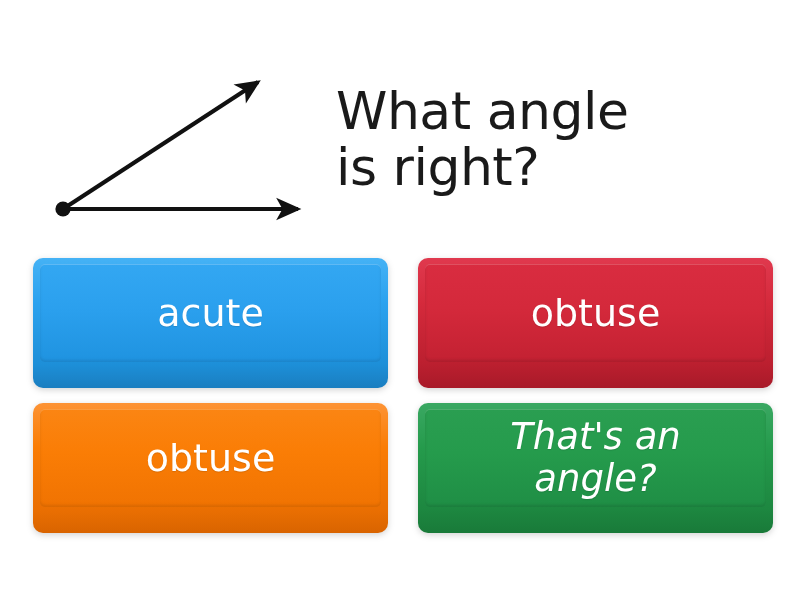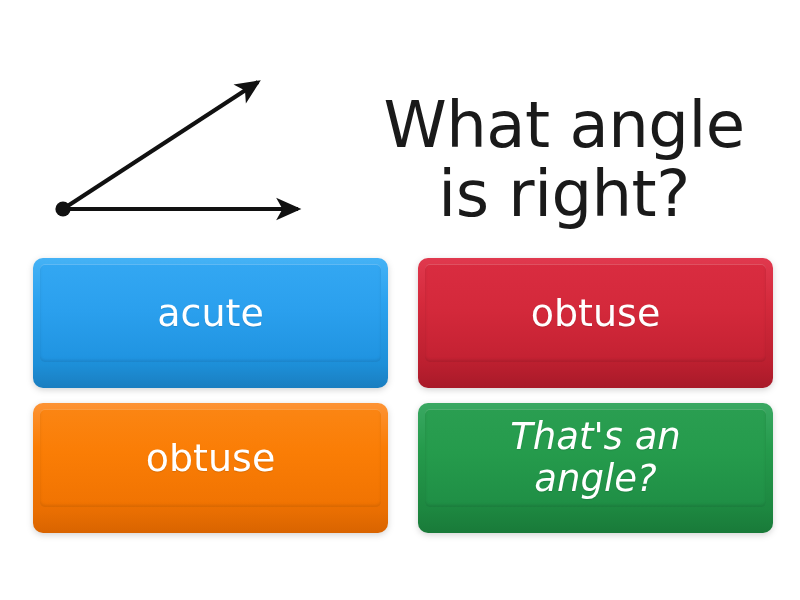--- a/index.html
+++ b/index.html
@@ -39,24 +39,23 @@
     width: 310px;
     height: 190px;
   }
   #angle-figure svg { display: block; }
 
   #question-title {
     position: absolute;
     left: 336px;
     top: 48px;
     width: 456px;
-    text-align: center;
     font-family: "DejaVu Sans", sans-serif;
     font-weight: 400;
-    font-size: 64px;
+    font-size: 52px;
     line-height: 1.08;
     color: #1a1a1a;
     letter-spacing: -0.5px;
   }
   #question-title .line { display: block; white-space: nowrap; }
 
   
   #answers-grid {
     position: absolute;
     left: 33px;

